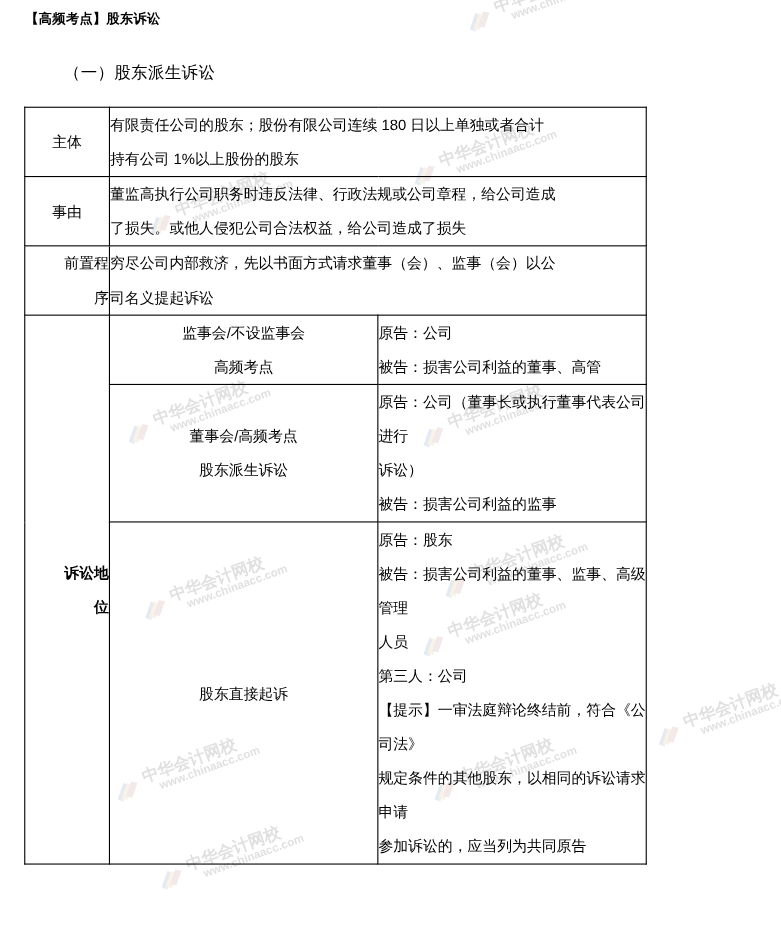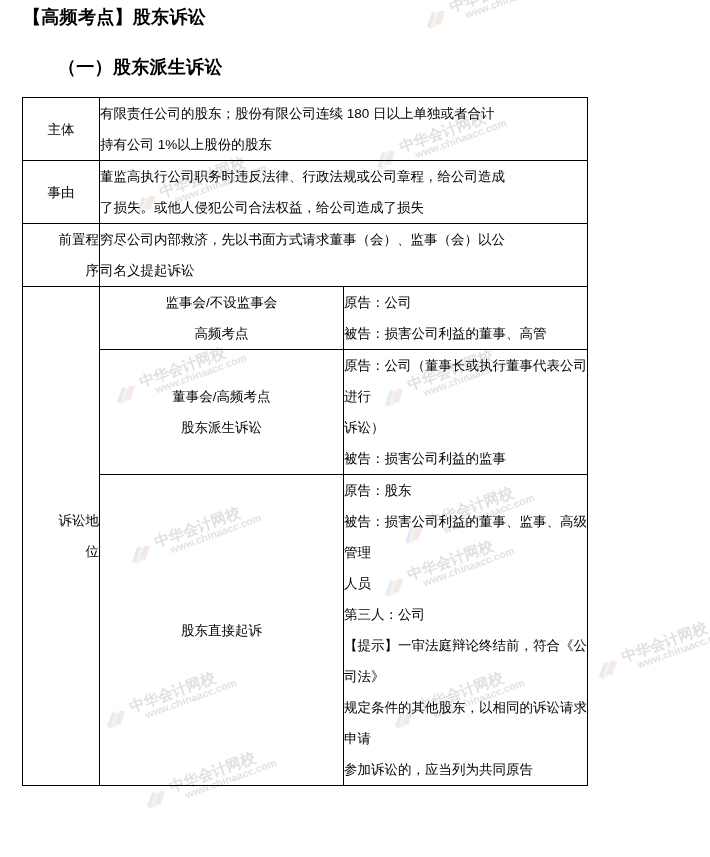--- a/index.html
+++ b/index.html
@@ -71,32 +71,32 @@
   
   .content {
     position: relative;
     z-index: 2;
   }
 
   .doc-title {
     position: absolute;
     left: 23px;
     top: 6px;
-    font-size: 18px;
+    font-size: 12px;
     font-weight: 700;
     letter-spacing: 0.3px;
     line-height: 22px;
     white-space: nowrap;
   }
   .doc-subtitle {
     position: absolute;
     left: 58px;
     top: 56px;
-    font-size: 18px;
-    font-weight: 700;
+    font-size: 15px;
+    font-weight: 400;
     letter-spacing: 0.3px;
     line-height: 22px;
     white-space: nowrap;
   }
 
   
   table.main-table {
     position: absolute;
     left: 22px;
     top: 97px;
@@ -124,20 +124,21 @@
   td.col-body {
     text-align: left;
     padding: 6px 8px 6px 8px;
   }
   td.col-wide {
     text-align: left;
     padding: 6px 8px 6px 8px;
   }
   td.align-top {
     vertical-align: top;
+    font-weight: bold;
   }
   .cell-line {
     display: block;
     white-space: normal;
   }
   .label-stack {
     display: block;
     text-align: right;
   }
 

